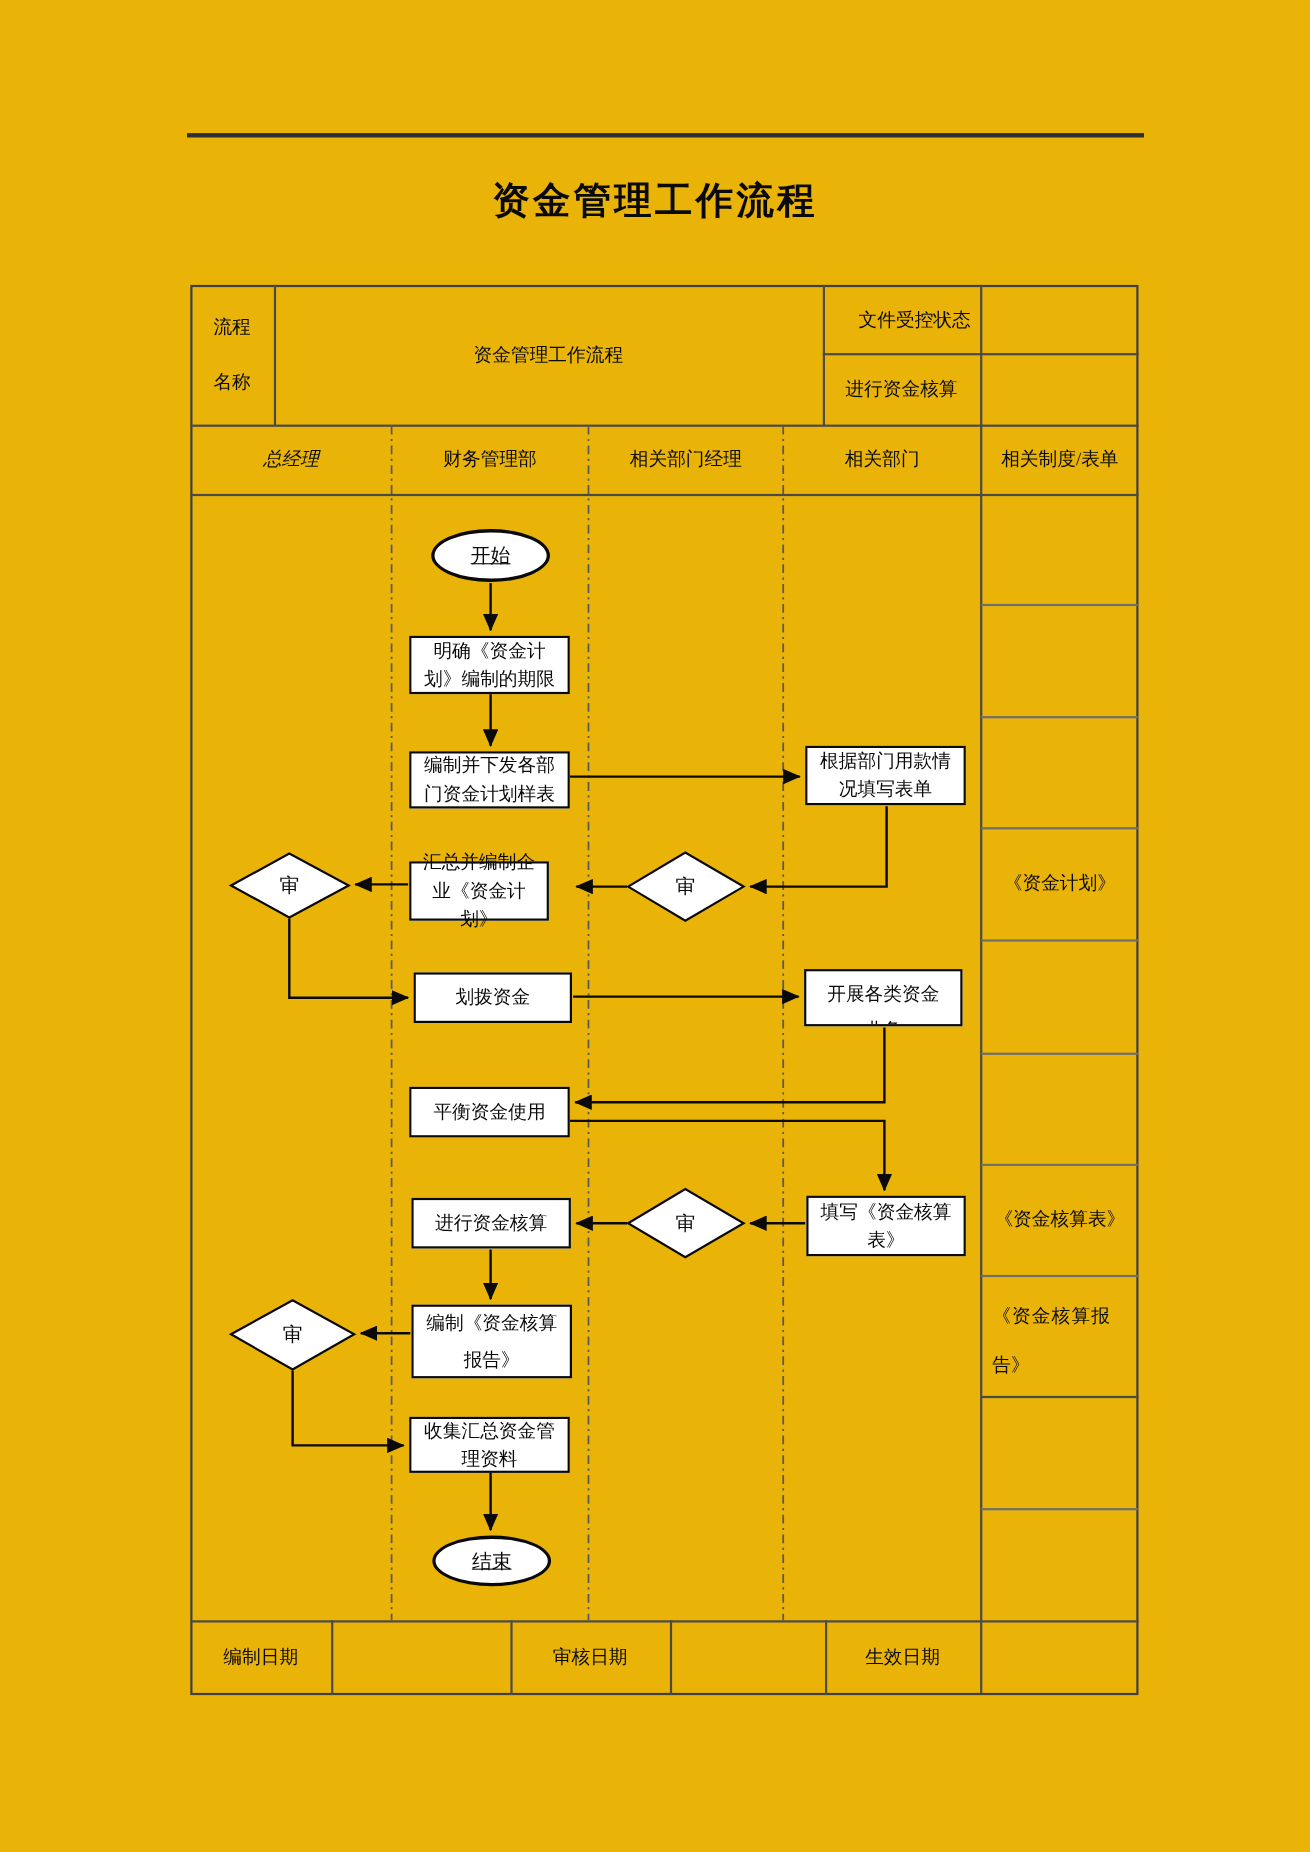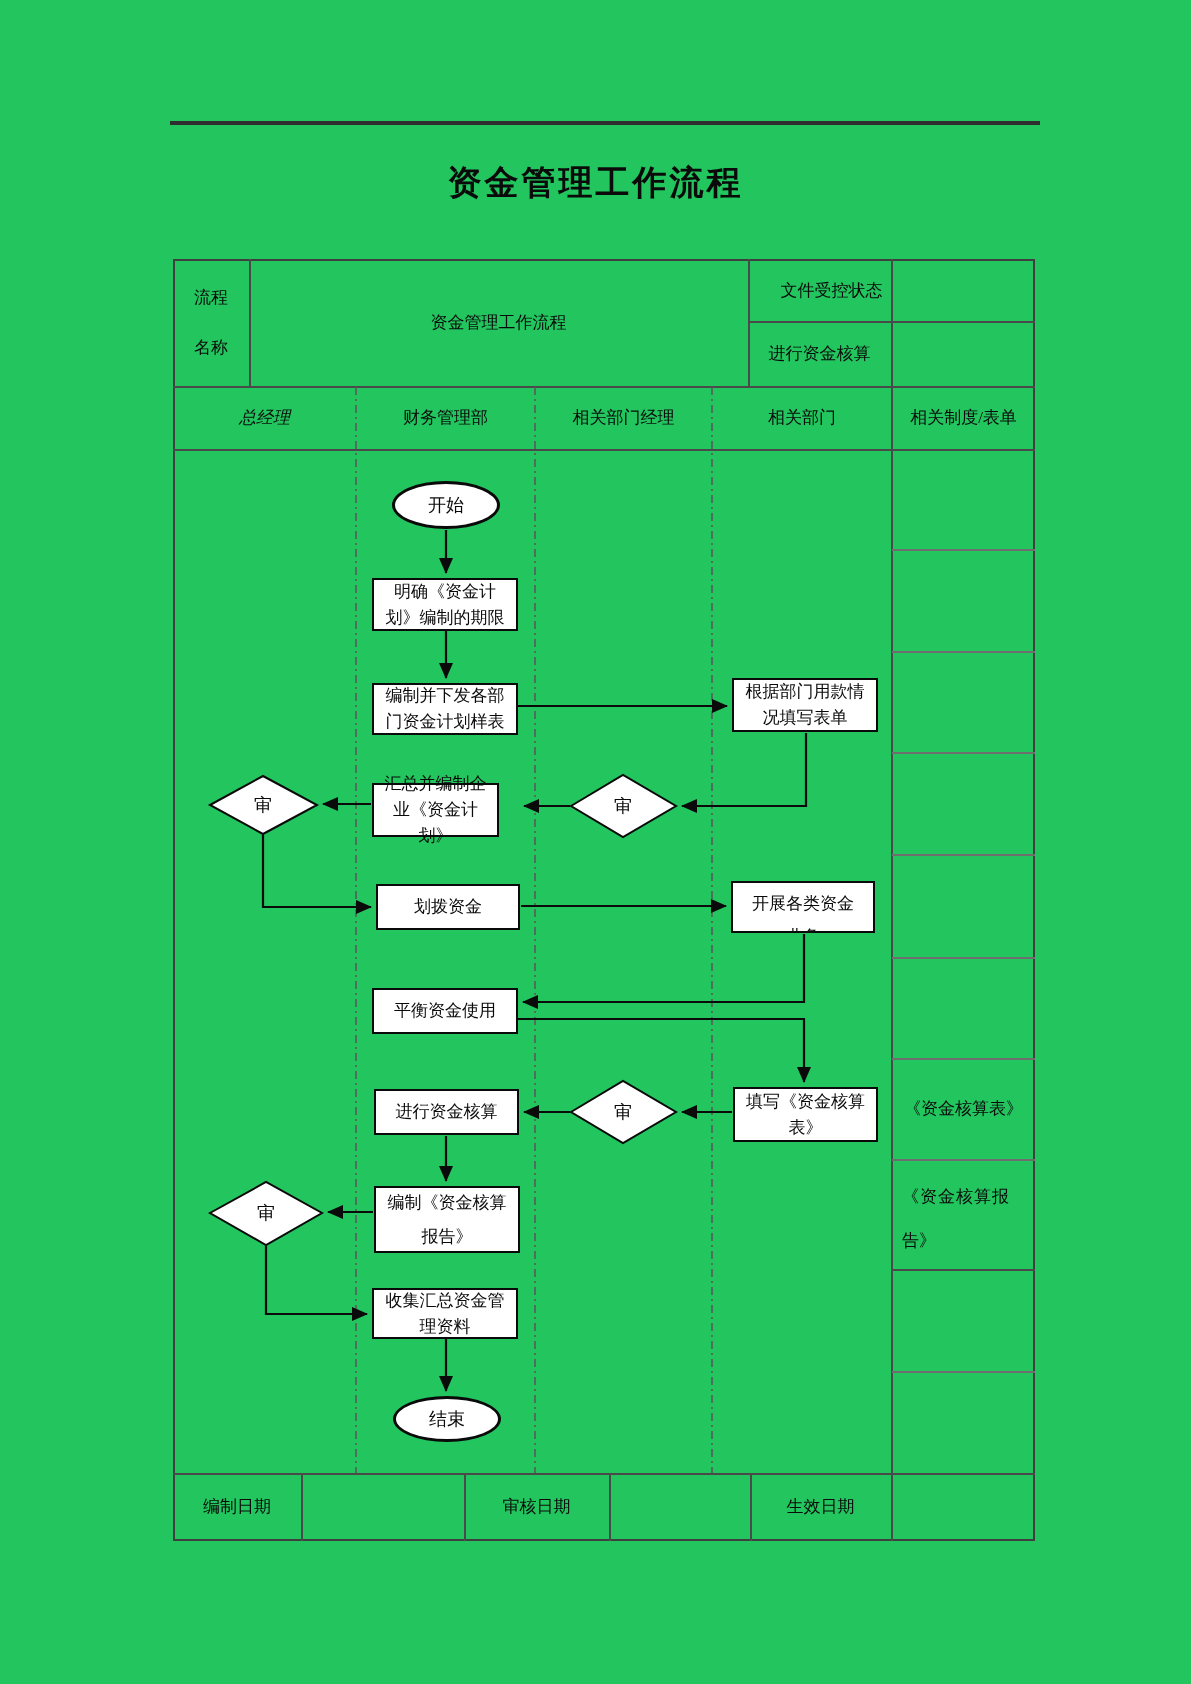--- a/index.html
+++ b/index.html
@@ -1,17 +1,17 @@
 <!DOCTYPE html>
 <html><head>
 <meta charset="utf-8">
 <style>
   html,body{margin:0;padding:0;background:#888;}
   .page{
-    position:relative;width:1191px;height:1684px;background:#22c55e;
+    position:relative;width:1191px;height:1684px;background:#eab308;
     margin:0 auto;overflow:hidden;
     font-family:"Liberation Serif","DejaVu Serif",serif;
     color:#0a0a0a;
   }
   .abs{position:absolute;box-sizing:border-box;}
   
   .top-rule{left:170px;top:121px;width:870px;height:4px;background:#2f2f2f;}
   .doc-title{left:0;top:160px;width:1191px;text-align:center;
     font-size:34px;font-weight:bold;letter-spacing:3px;}
   
@@ -23,21 +23,21 @@
   .cell{display:flex;align-items:center;justify-content:center;
     font-size:17px;line-height:24px;text-align:center;border-radius:11px;}
   .cell-col{flex-direction:column;}
   
   .fbox{border:2px solid #0a0a0a;background:#fff;display:flex;
     align-items:center;justify-content:center;text-align:center;
     font-size:17px;line-height:26px;padding:0 10px;}
   .fbox.clip{align-items:flex-start;overflow:hidden;padding:4px 16px 0 16px;line-height:33px;}
   .fbox.wide-lh{line-height:34px;}
   .oval{border:3px solid #0a0a0a;border-radius:50%;background:#fff;
-    display:flex;align-items:center;justify-content:center;font-size:18px;}
+    display:flex;align-items:center;justify-content:center;font-size:18px;text-decoration:underline;}
   .dlabel{display:flex;align-items:center;justify-content:center;
     font-size:18px;width:40px;height:26px;transform:translate(-50%,-50%);}
   .docref{font-size:17px;}
   .docref-justify{display:block;text-align:justify;text-align-last:auto;
     padding:16px 10px 0 10px;line-height:44px;font-size:17px;}
   svg.overlay{position:absolute;left:0;top:0;pointer-events:none;}
 </style>
 </head>
 <body>
 
@@ -154,20 +154,21 @@
   <div class="abs fbox" style="left:733px;top:1087px;width:145px;height:55px;">填写《资金核算表》</div>
 
   <div class="abs fbox" style="left:374px;top:1089px;width:145px;height:46px;">进行资金核算</div>
 
   <div class="abs fbox wide-lh" style="left:374px;top:1186px;width:146px;height:67px;">编制《资金核算报告》</div>
 
   <div class="abs fbox" style="left:372px;top:1288px;width:146px;height:51px;">收集汇总资金管理资料</div>
 
   <div class="abs oval" style="left:393px;top:1396px;width:108px;height:46px;">结束</div>
 
+  <div class="abs cell docref" style="left:892px;top:752px;width:143px;height:102px;">《资金计划》</div>
   <div class="abs cell docref" style="left:892px;top:1058px;width:143px;height:101px;">《资金核算表》</div>
   <div class="abs docref-justify" style="left:892px;top:1159px;width:127px;height:110px;">《资金核算报告》</div>
 
   <div class="abs cell" style="left:173px;top:1473px;width:128px;height:68px;">编制日期</div>
   <div class="abs cell" style="left:301px;top:1473px;width:163px;height:68px;"></div>
   <div class="abs cell" style="left:464px;top:1473px;width:145px;height:68px;">审核日期</div>
   <div class="abs cell" style="left:609px;top:1473px;width:141px;height:68px;"></div>
   <div class="abs cell" style="left:750px;top:1473px;width:141px;height:68px;">生效日期</div>
   <div class="abs cell" style="left:891px;top:1473px;width:144px;height:68px;"></div>
 

